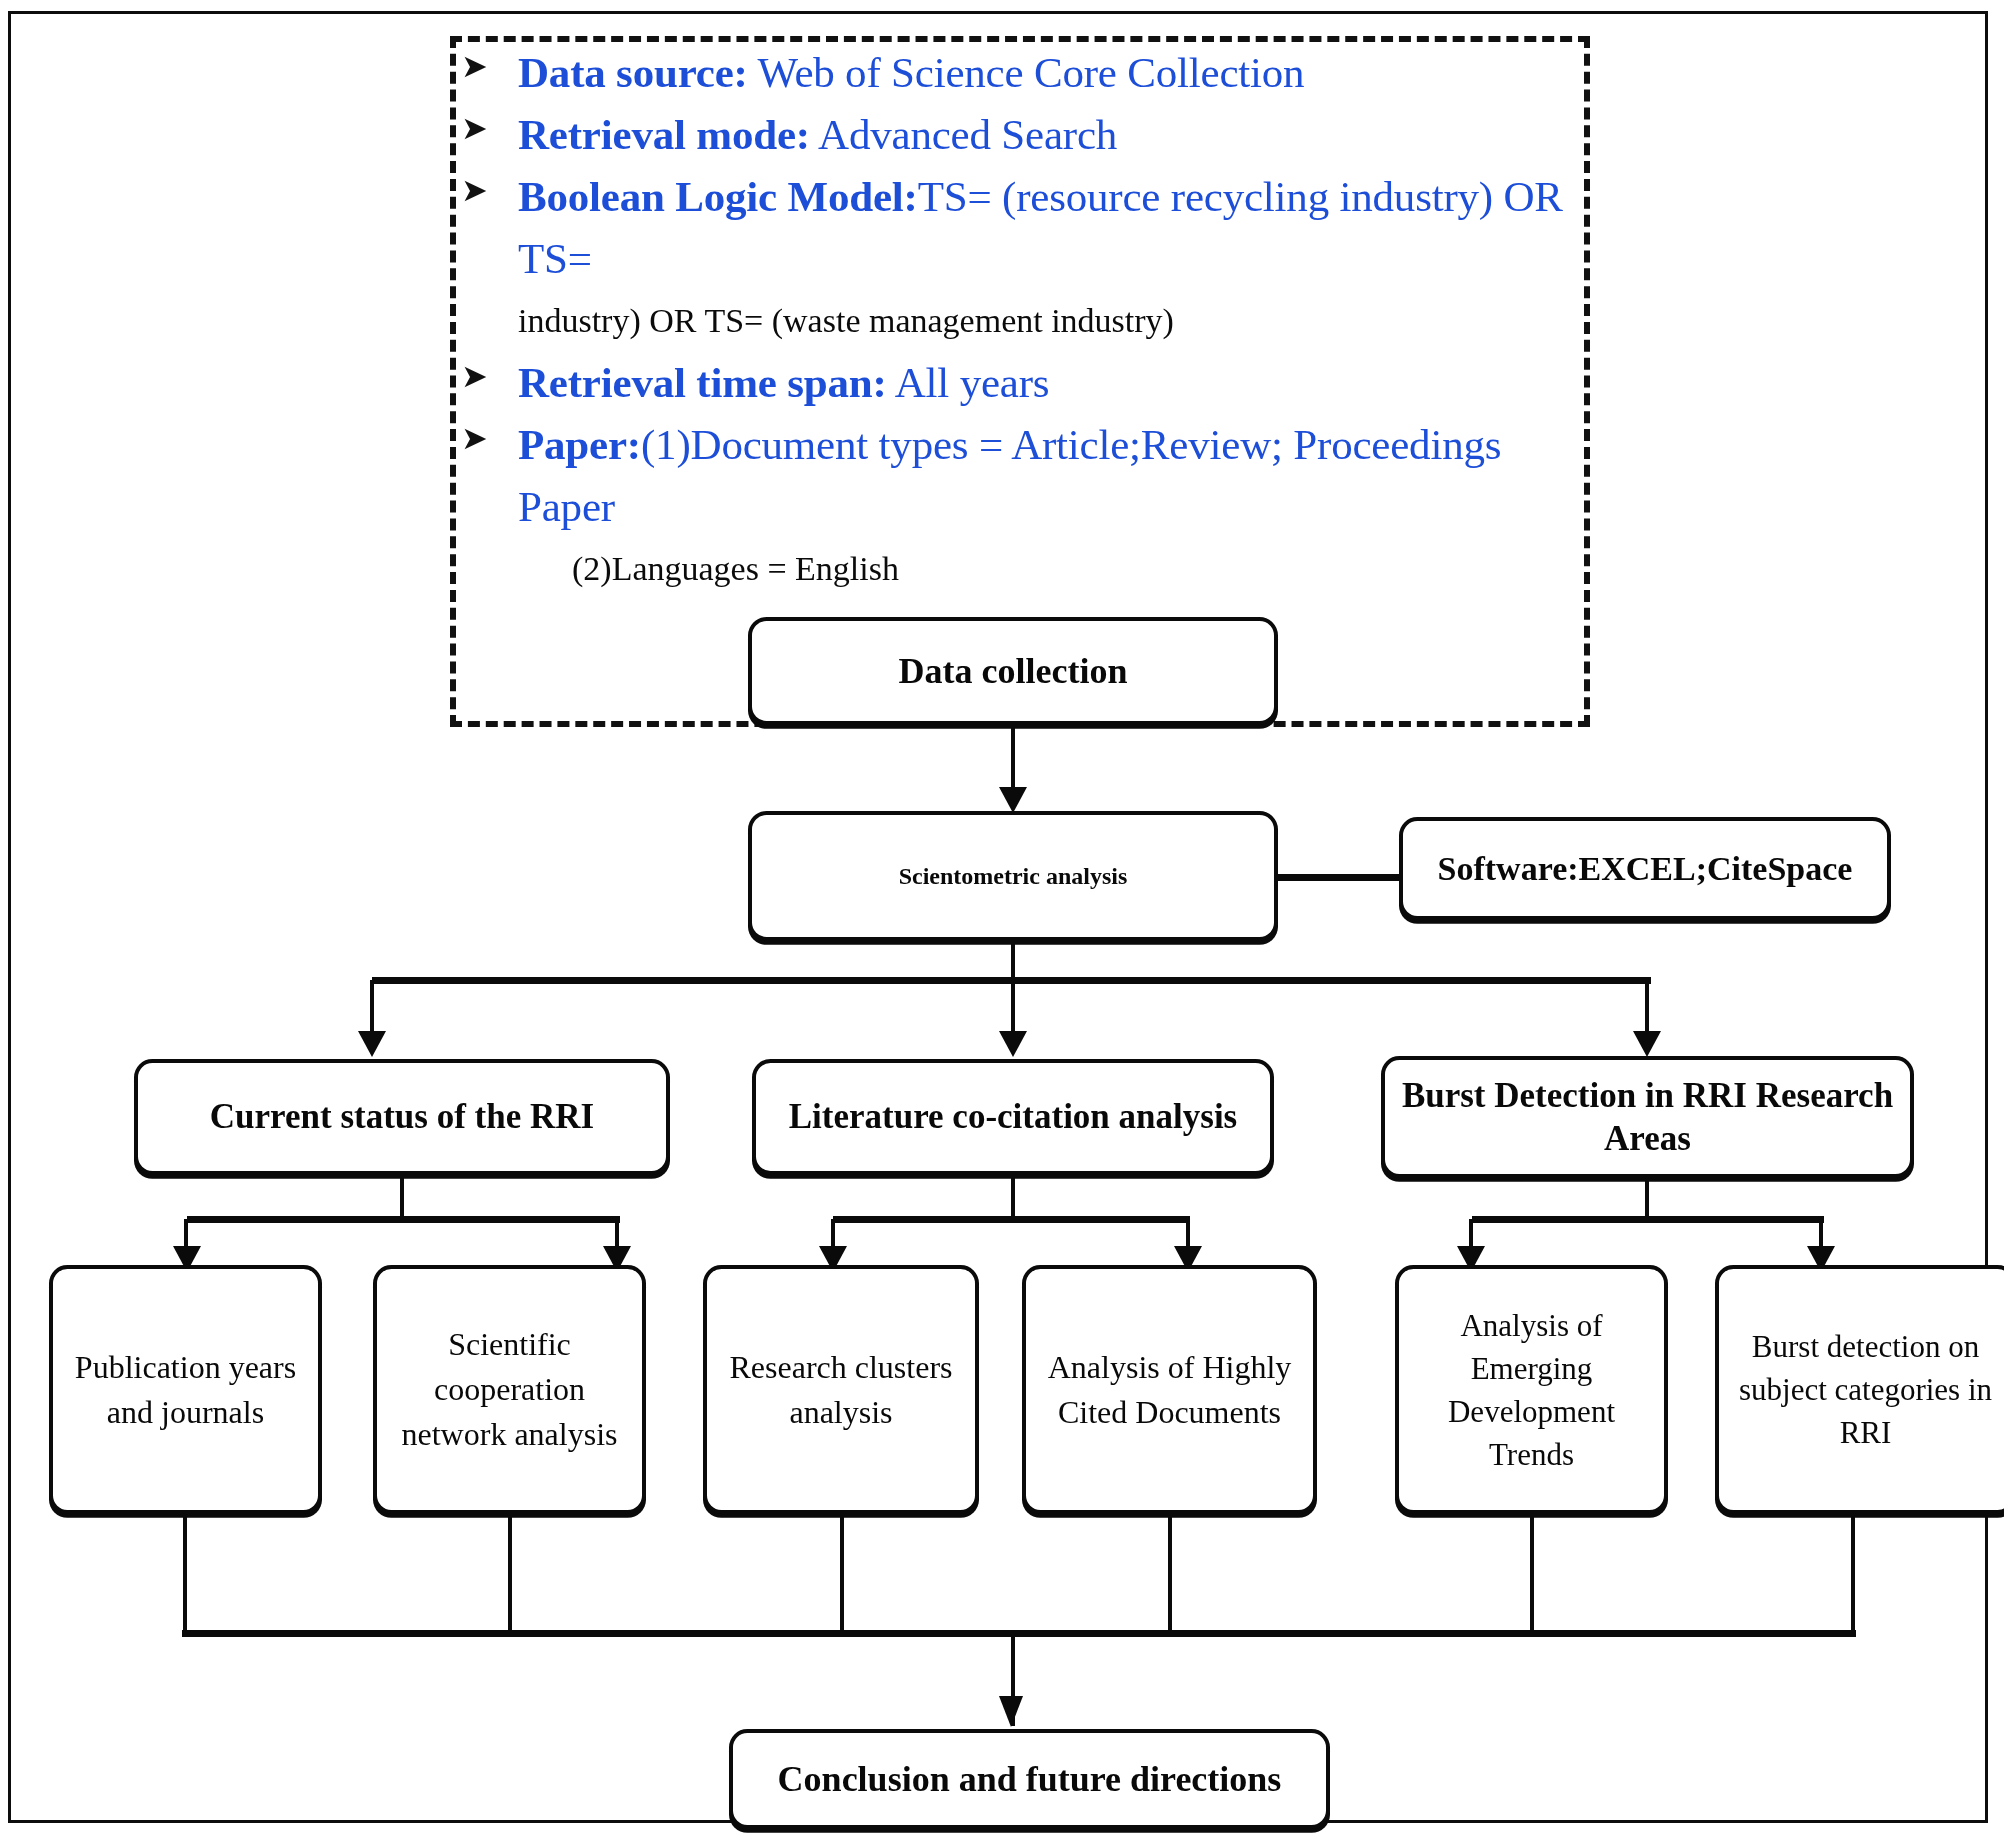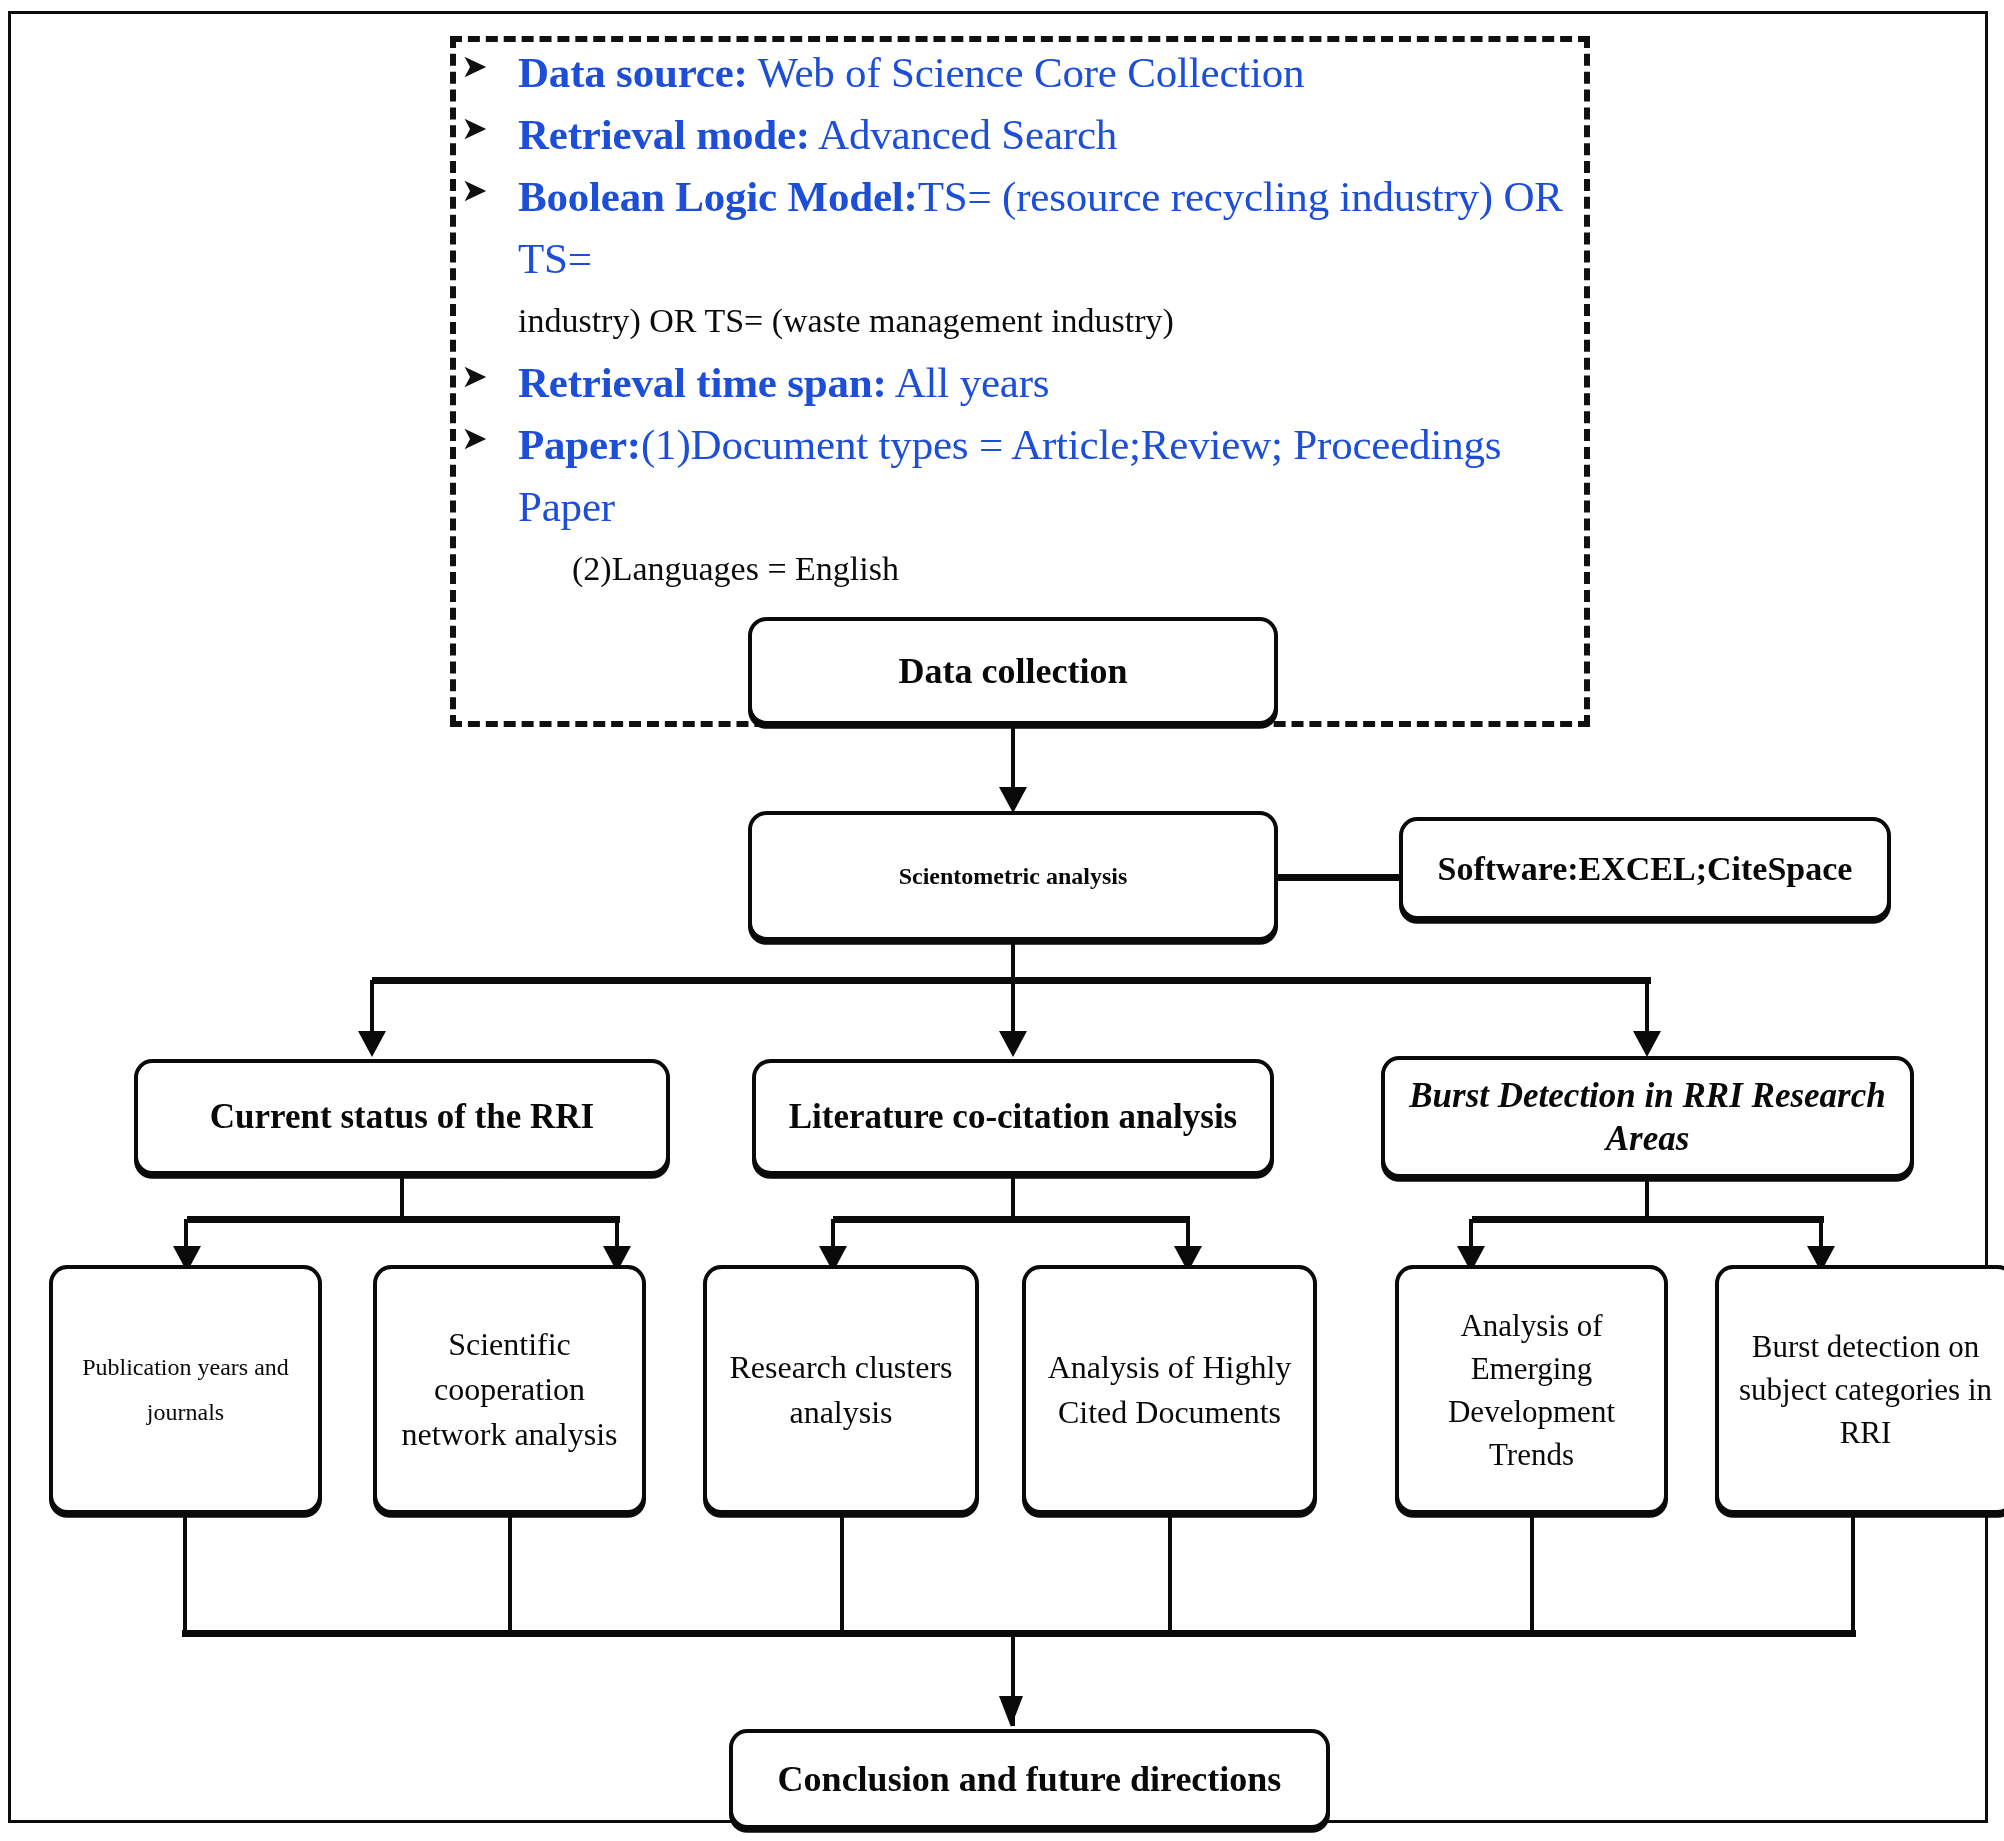--- a/index.html
+++ b/index.html
@@ -139,21 +139,21 @@
   <div class="arrow-down" style="left:1633px;top:1031px;"></div>
 
   <div class="node" style="left:134px;top:1059px;width:536px;height:116px;">
     <span class="lbl bold" style="font-size:35px;line-height:40px;">Current status of the RRI</span>
   </div>
 
   <div class="node" style="left:752px;top:1059px;width:522px;height:116px;">
     <span class="lbl bold" style="font-size:35px;line-height:40px;">Literature co-citation analysis</span>
   </div>
 
-  <div class="node" style="left:1381px;top:1056px;width:533px;height:122px;font-style:italic;">
+  <div class="node" style="left:1381px;top:1056px;width:533px;height:122px;">
     <span class="lbl bold" style="font-size:35px;line-height:43px;">Burst Detection in RRI Research Areas</span>
   </div>
 
   <div class="vline" style="left:400px;top:1176px;height:42px;"></div>
   <div class="hline" style="left:187px;top:1216px;width:433px;height:6.5px;"></div>
   <div class="vline" style="left:184px;top:1219px;height:43px;"></div>
   <div class="arrow-down" style="left:173px;top:1246px;"></div>
   <div class="vline" style="left:615px;top:1219px;height:43px;"></div>
   <div class="arrow-down" style="left:603px;top:1246px;"></div>
 
@@ -165,21 +165,21 @@
   <div class="arrow-down" style="left:1174px;top:1246px;"></div>
 
   <div class="vline" style="left:1645px;top:1178px;height:40px;"></div>
   <div class="hline" style="left:1472px;top:1216px;width:352px;height:6.5px;"></div>
   <div class="vline" style="left:1469px;top:1219px;height:43px;"></div>
   <div class="arrow-down" style="left:1457px;top:1246px;"></div>
   <div class="vline" style="left:1819px;top:1219px;height:43px;"></div>
   <div class="arrow-down" style="left:1807px;top:1246px;"></div>
 
   <div class="node" style="left:49px;top:1265px;width:273px;height:249px;">
-    <span class="lbl" style="font-size:24px;line-height:45px;">Publication years and journals</span>
+    <span class="lbl" style="font-size:32px;line-height:45px;">Publication years and journals</span>
   </div>
 
   <div class="node" style="left:373px;top:1265px;width:273px;height:249px;">
     <span class="lbl" style="font-size:32px;line-height:45px;">Scientific cooperation network analysis</span>
   </div>
 
   <div class="node" style="left:703px;top:1265px;width:276px;height:249px;">
     <span class="lbl" style="font-size:32px;line-height:45px;">Research clusters analysis</span>
   </div>
 

